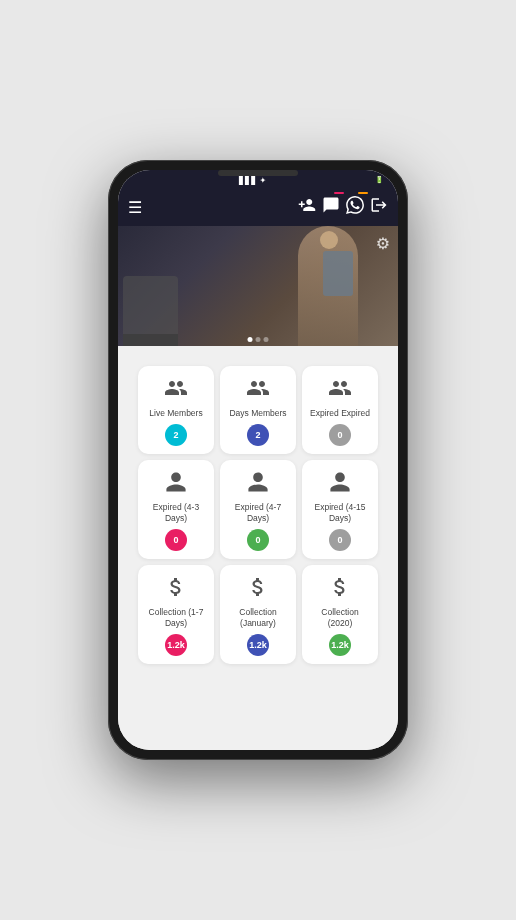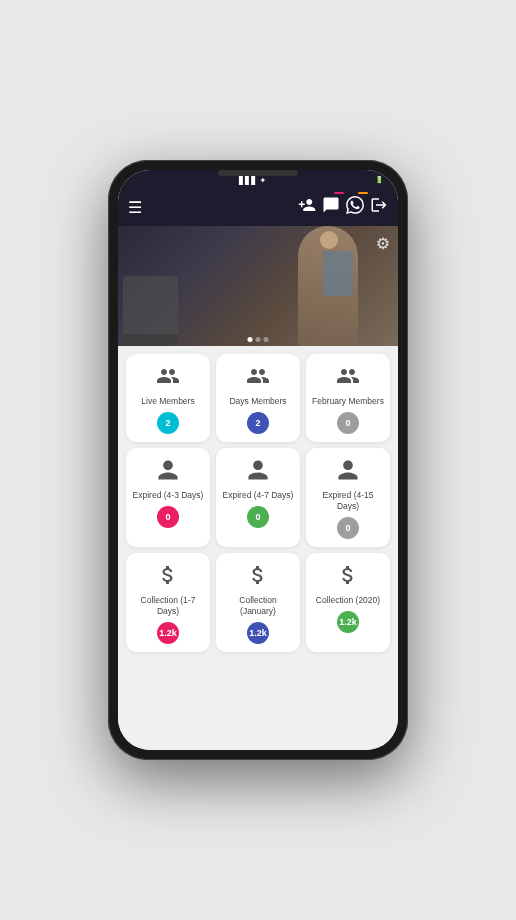--- a/index.html
+++ b/index.html
@@ -161,21 +161,21 @@
       color: rgba(255,255,255,0.8);
       cursor: pointer;
       z-index: 3;
     }
 
     
     .content-area {
       flex: 1;
       overflow-y: auto;
       background: #f0f0f0;
-      padding: 8px;
+      padding: 20px;
     }
     .content-area::-webkit-scrollbar { width: 0; }
 
     
     .stats-grid {
       display: grid;
       grid-template-columns: repeat(3, 1fr);
       gap: 6px;
       margin-bottom: 6px;
     }
@@ -309,21 +309,21 @@
             <div class="stat-icon"><svg width="24" height="24" viewBox="0 0 24 24" fill="#555">
                 <path d="M16 11c1.66 0 2.99-1.34 2.99-3S17.66 5 16 5c-1.66 0-3 1.34-3 3s1.34 3 3 3zm-8 0c1.66 0 2.99-1.34 2.99-3S9.66 5 8 5C6.34 5 5 6.34 5 8s1.34 3 3 3zm0 2c-2.33 0-7 1.17-7 3.5V19h14v-2.5c0-2.33-4.67-3.5-7-3.5zm8 0c-.29 0-.62.02-.97.05 1.16.84 1.97 1.97 1.97 3.45V19h6v-2.5c0-2.33-4.67-3.5-7-3.5z"></path>
               </svg></div>
             <div class="stat-label">Days Members</div>
             <div class="stat-badge bg-navy">2</div>
           </div>
           <div class="stat-card">
             <div class="stat-icon"><svg width="24" height="24" viewBox="0 0 24 24" fill="#555">
                 <path d="M16 11c1.66 0 2.99-1.34 2.99-3S17.66 5 16 5c-1.66 0-3 1.34-3 3s1.34 3 3 3zm-8 0c1.66 0 2.99-1.34 2.99-3S9.66 5 8 5C6.34 5 5 6.34 5 8s1.34 3 3 3zm0 2c-2.33 0-7 1.17-7 3.5V19h14v-2.5c0-2.33-4.67-3.5-7-3.5zm8 0c-.29 0-.62.02-.97.05 1.16.84 1.97 1.97 1.97 3.45V19h6v-2.5c0-2.33-4.67-3.5-7-3.5z"></path>
               </svg></div>
-            <div class="stat-label">February Members</div>
+            <div class="stat-label">Expired Expired</div>
             <div class="stat-badge bg-gray">0</div>
           </div>
           <div class="stat-card">
             <div class="stat-icon"><svg width="24" height="24" viewBox="0 0 24 24" fill="#555">
                 <path d="M12 12c2.7 0 4.8-2.1 4.8-4.8S14.7 2.4 12 2.4 7.2 4.5 7.2 7.2 9.3 12 12 12zm0 2.4c-3.2 0-9.6 1.6-9.6 4.8v2.4h19.2v-2.4c0-3.2-6.4-4.8-9.6-4.8z"></path>
               </svg></div>
             <div class="stat-label">Expired (4-3 Days)</div>
             <div class="stat-badge bg-pink">0</div>
           </div>
           <div class="stat-card">

